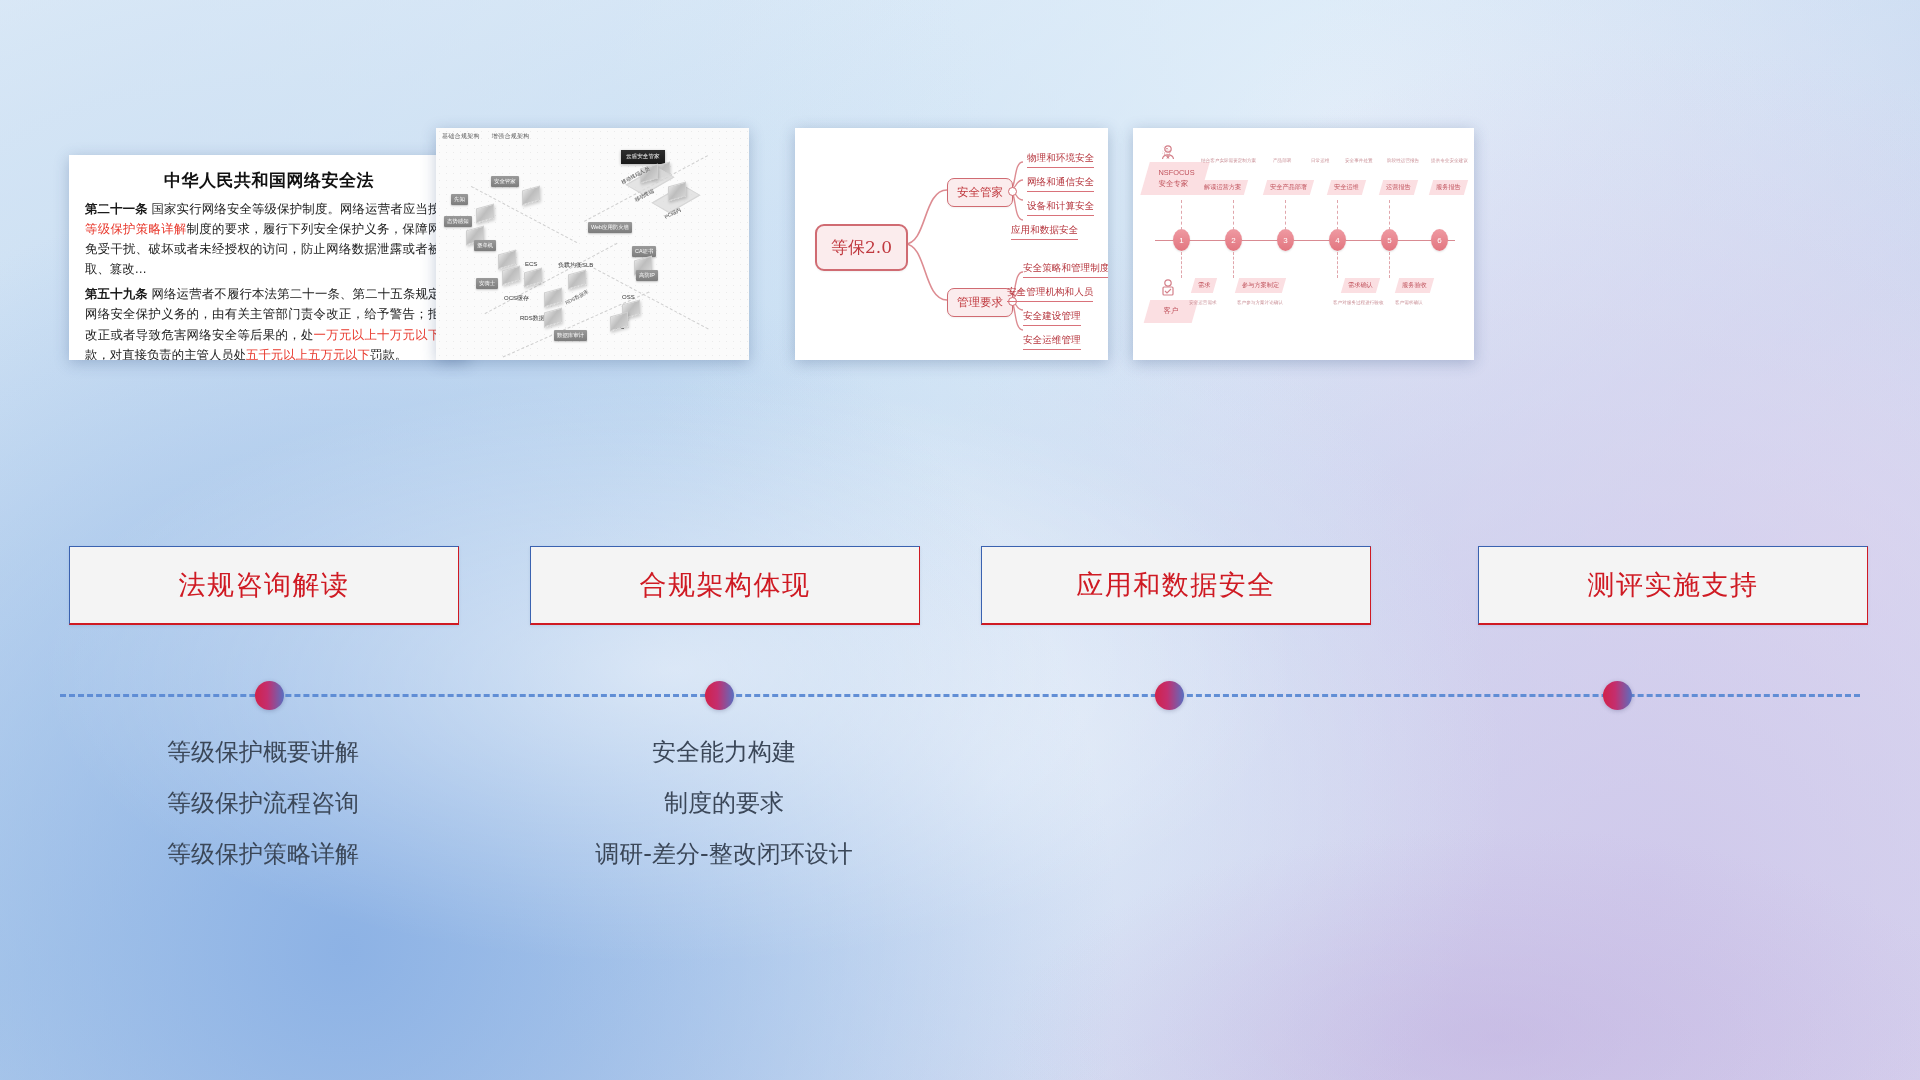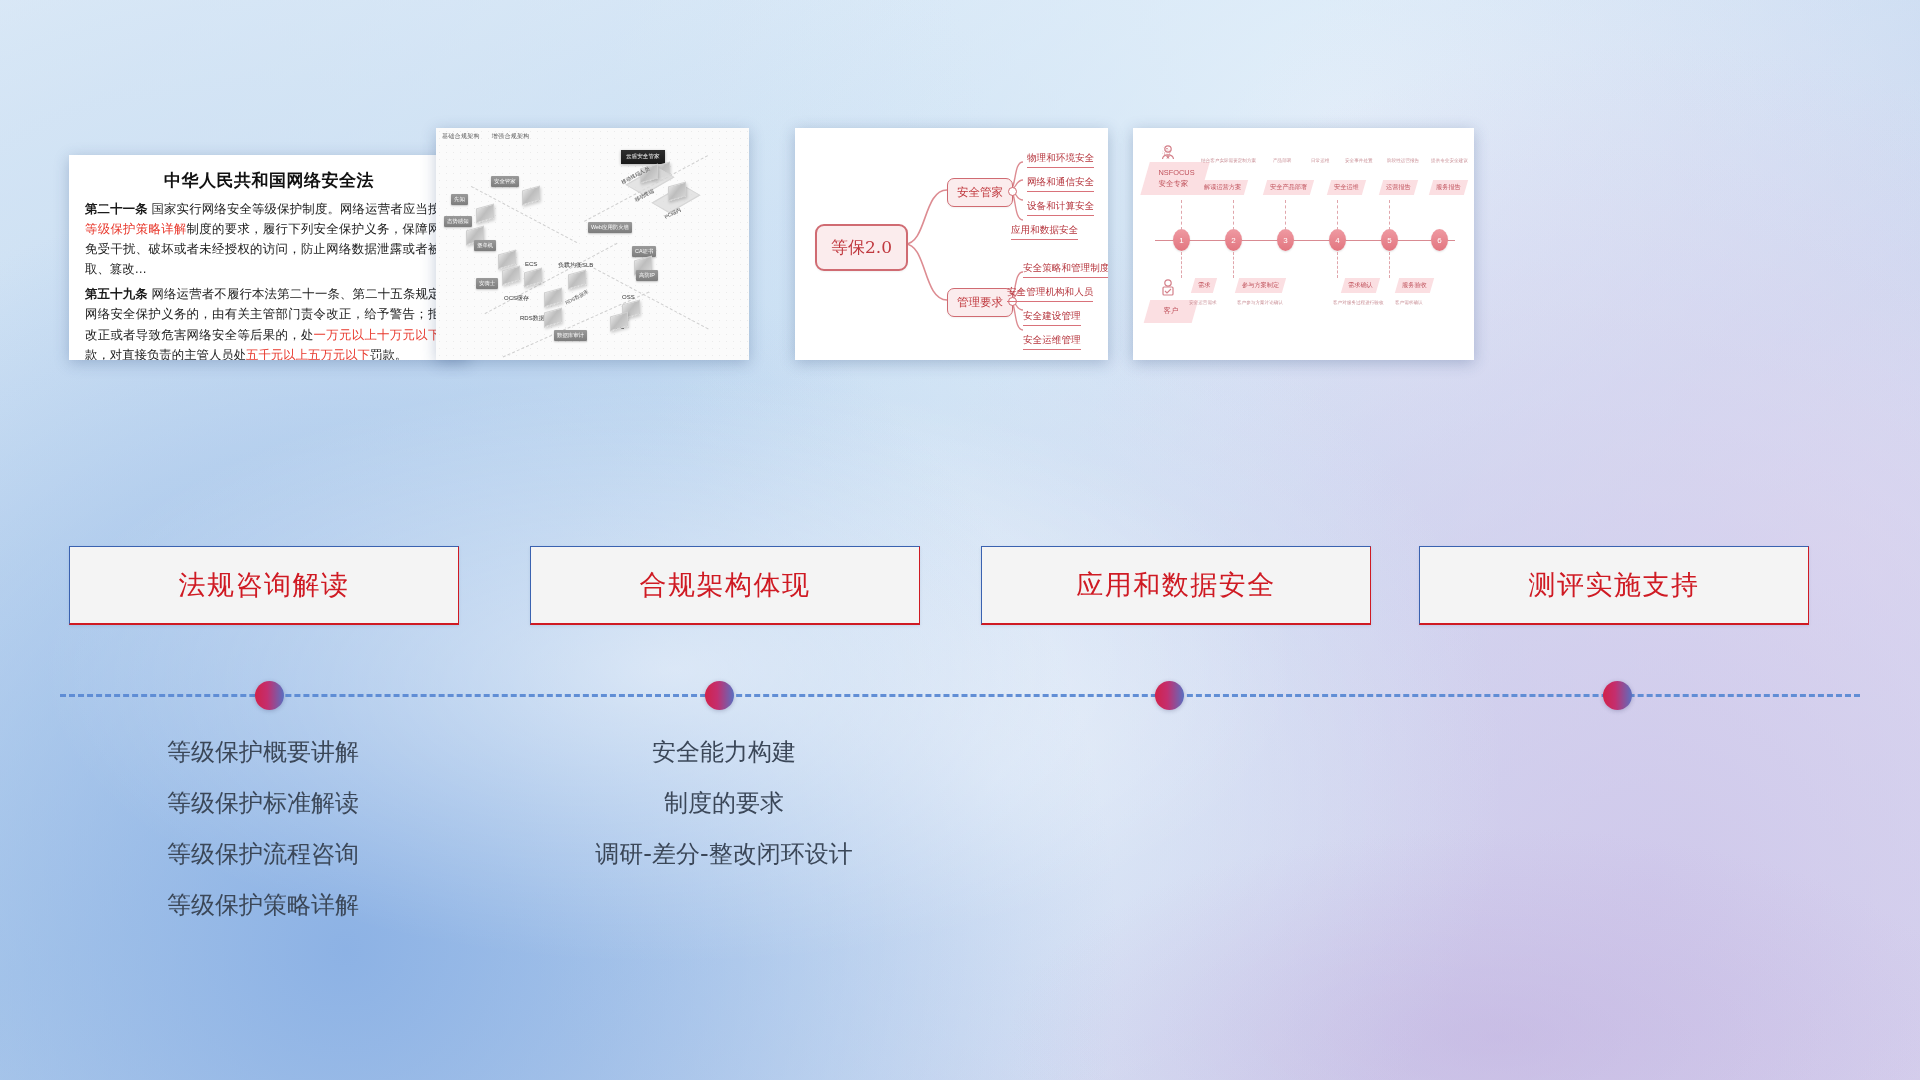--- a/index.html
+++ b/index.html
@@ -291,33 +291,32 @@
 
   <div class="hdrbox" style="left:69px;width:388px;">
       <span>法规咨询解读</span>
     </div>
   <div class="hdrbox" style="left:530px;width:388px;">
       <span>合规架构体现</span>
     </div>
   <div class="hdrbox" style="left:981px;width:388px;">
       <span>应用和数据安全</span>
     </div>
-  <div class="hdrbox" style="left:1419px;width:388px;">
+  <div class="hdrbox" style="left:1478px;width:388px;">
       <span>测评实施支持</span>
     </div>
 
   <div id="tl"></div>
   <div class="tldot" style="left:255px;"></div>
   <div class="tldot" style="left:705px;"></div>
   <div class="tldot" style="left:1155px;"></div>
   <div class="tldot" style="left:1603px;"></div>
 
   <div class="col" style="left:69px;width:388px;">
     <div>等级保护概要讲解</div>
-    <div>等级保护标准解读</div>
     <div>等级保护流程咨询</div>
     <div>等级保护策略详解</div>
   </div>
   <div class="col" style="left:530px;width:388px;">
     <div>安全能力构建</div>
     <div>制度的要求</div>
     <div>调研-差分-整改闭环设计</div>
   </div>
 
 </div>

